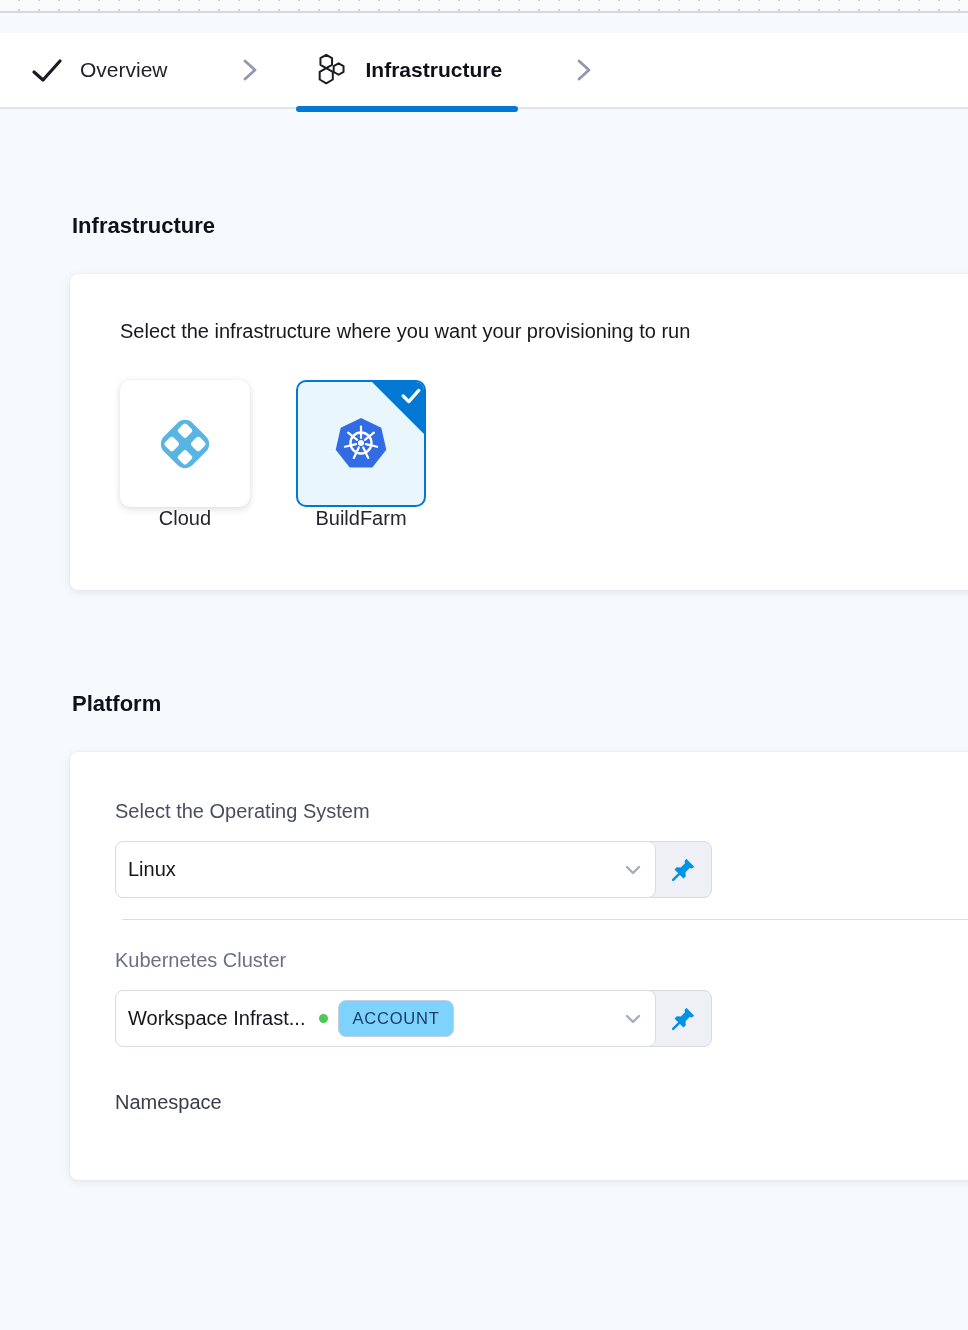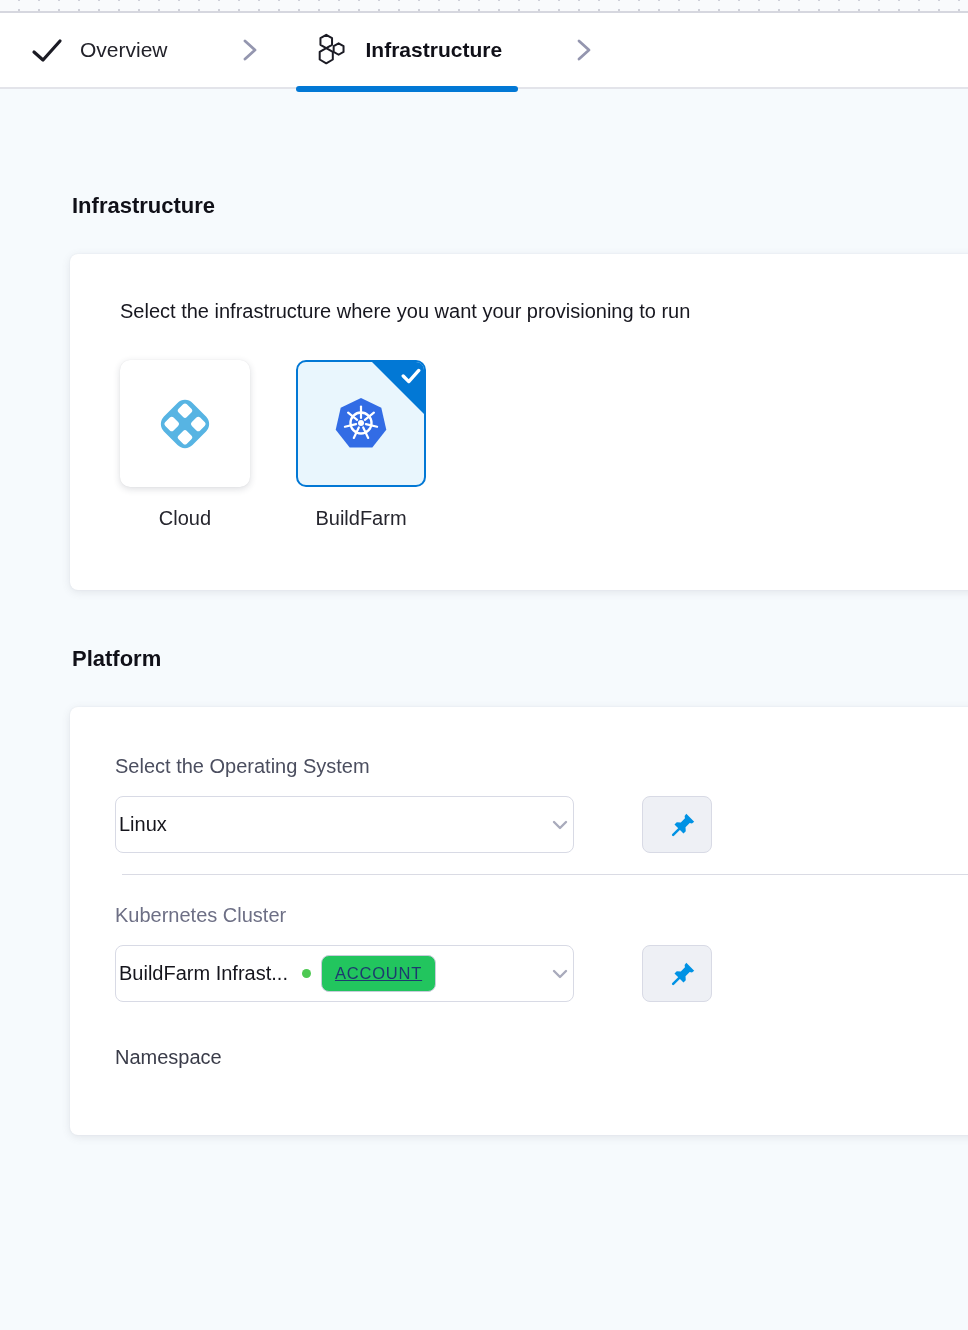--- a/index.html
+++ b/index.html
@@ -22,40 +22,41 @@
 
   
   .tabbar {
     height: 76px;
     background: #ffffff;
     display: flex;
     align-items: center;
     padding-left: 14px;
     border-bottom: 2px solid #e3e4ea;
     position: relative;
+    margin-top: 20px;
   }
   .tab {
     display: flex; align-items: center; gap: 16px;
     height: 100%; padding: 0 16px; position: relative; cursor: pointer;
   }
   .tab-label { font-size: 21px; color: #22222a; white-space: nowrap; }
   .tab.active .tab-label { font-weight: bold; color: #101018; }
   .tab.active::after {
     content: ""; position: absolute; left: 0; right: 0; bottom: -5px;
     height: 6px; background: #0278d5; border-radius: 3px;
   }
   .tab-sep { margin: 0 36px 0 56px; display: flex; align-items: center; }
 
   
   .section-heading {
     font-size: 22px; font-weight: bold; color: #101018;
     margin-left: 72px;
   }
   #infra-heading { margin-top: 104px; }
-  #platform-heading { margin-top: 56px; }
+  #platform-heading { margin-top: 101px; }
 
   
   .card {
     background: #ffffff;
     border-radius: 8px;
     margin-left: 70px;
     margin-top: 35px;
     width: 940px;
     box-shadow: 0 2px 8px rgba(96, 97, 112, 0.14), 0 0 2px rgba(40, 41, 61, 0.06);
   }
@@ -80,62 +81,61 @@
     box-shadow: none;
   }
   .corner-check {
     position: absolute; top: -2px; right: -2px;
     width: 56px; height: 56px;
     background: #0278d5;
     clip-path: polygon(0 0, 100% 0, 100% 100%);
     border-top-right-radius: 8px;
   }
   .corner-check svg { position: absolute; top: 7px; right: 5px; }
-  .tile-label { margin-top: 20px; font-size: 20px; color: #25252d; text-align: center; }
+  .tile-label { font-size: 20px; color: #25252d; text-align: center; }
 
   
   .field-label { font-size: 20px; }
   .os-label { color: #4b4e5f; }
   .cluster-label { color: #6d6f85; margin-top: 29px; }
   .ns-label { color: #3a3c49; margin-top: 44px; }
 
   .field-group { position: relative; width: 597px; height: 57px; margin-top: 18px; }
   .field-box {
     position: absolute; left: 0; top: 0; z-index: 1;
-    width: 459px; height: 57px;
+    width: 541px; height: 57px;
     background: #ffffff;
     border: 1px solid #d8dae5;
     border-radius: 8px;
     display: flex; align-items: center;
-    padding: 0 3px;
+    padding: 0 12px;
   }
   .pin-btn {
     position: absolute; right: 0; top: 0;
     width: 70px; height: 57px;
     background: #eef0f5;
     border: 1px solid #d8dae5;
     border-radius: 8px;
     display: flex; align-items: center; justify-content: center;
     padding-left: 12px;
     cursor: pointer;
   }
   .value-text { font-size: 20px; color: #15151c; white-space: nowrap; }
   .chev { margin-left: auto; display: flex; align-items: center; }
 
   .divider { height: 1px; background: #dadbe4; margin: 21px 0 0 7px; width: 888px; }
 
   .status-dot { width: 9px; height: 9px; border-radius: 50%; margin-left: 14px; flex: none; }
   .scope-badge {
     height: 37px; padding: 0 13px; margin-left: 10px;
     border: 1px solid #c7cdda; border-radius: 8px;
-    background: #22c55e;
+    background: #7dd3fc;
     display: flex; align-items: center;
     font-size: 16.5px; letter-spacing: 0.8px; color: #1d3a6e;
     white-space: nowrap;
-    text-decoration: underline;
   }
 
   .icon { display: flex; align-items: center; justify-content: center; }
 </style>
 </head>
 <body>
 
 <div class="dot-strip"></div>
 
 <div class="tabbar">
@@ -249,21 +249,21 @@
         </svg>
       </span>
     </div>
   </div>
 
   <div class="divider"></div>
 
   <div class="field-label cluster-label">Kubernetes Cluster</div>
   <div class="field-group">
     <div class="field-box">
-      <span class="value-text">BuildFarm Infrast...</span>
+      <span class="value-text">Workspace Infrast...</span>
       <span class="status-dot" style="background:#4dc952"></span>
       <span class="scope-badge">ACCOUNT</span>
       <span class="chev">
         <svg width="20" height="20" viewBox="0 0 20 20" fill="none">
           <polyline points="4,7 10,13 16,7" stroke="#a9abbc" stroke-width="2.4" stroke-linecap="round" stroke-linejoin="round"></polyline>
         </svg>
       </span>
     </div>
     <div class="pin-btn">
       <span class="icon">

